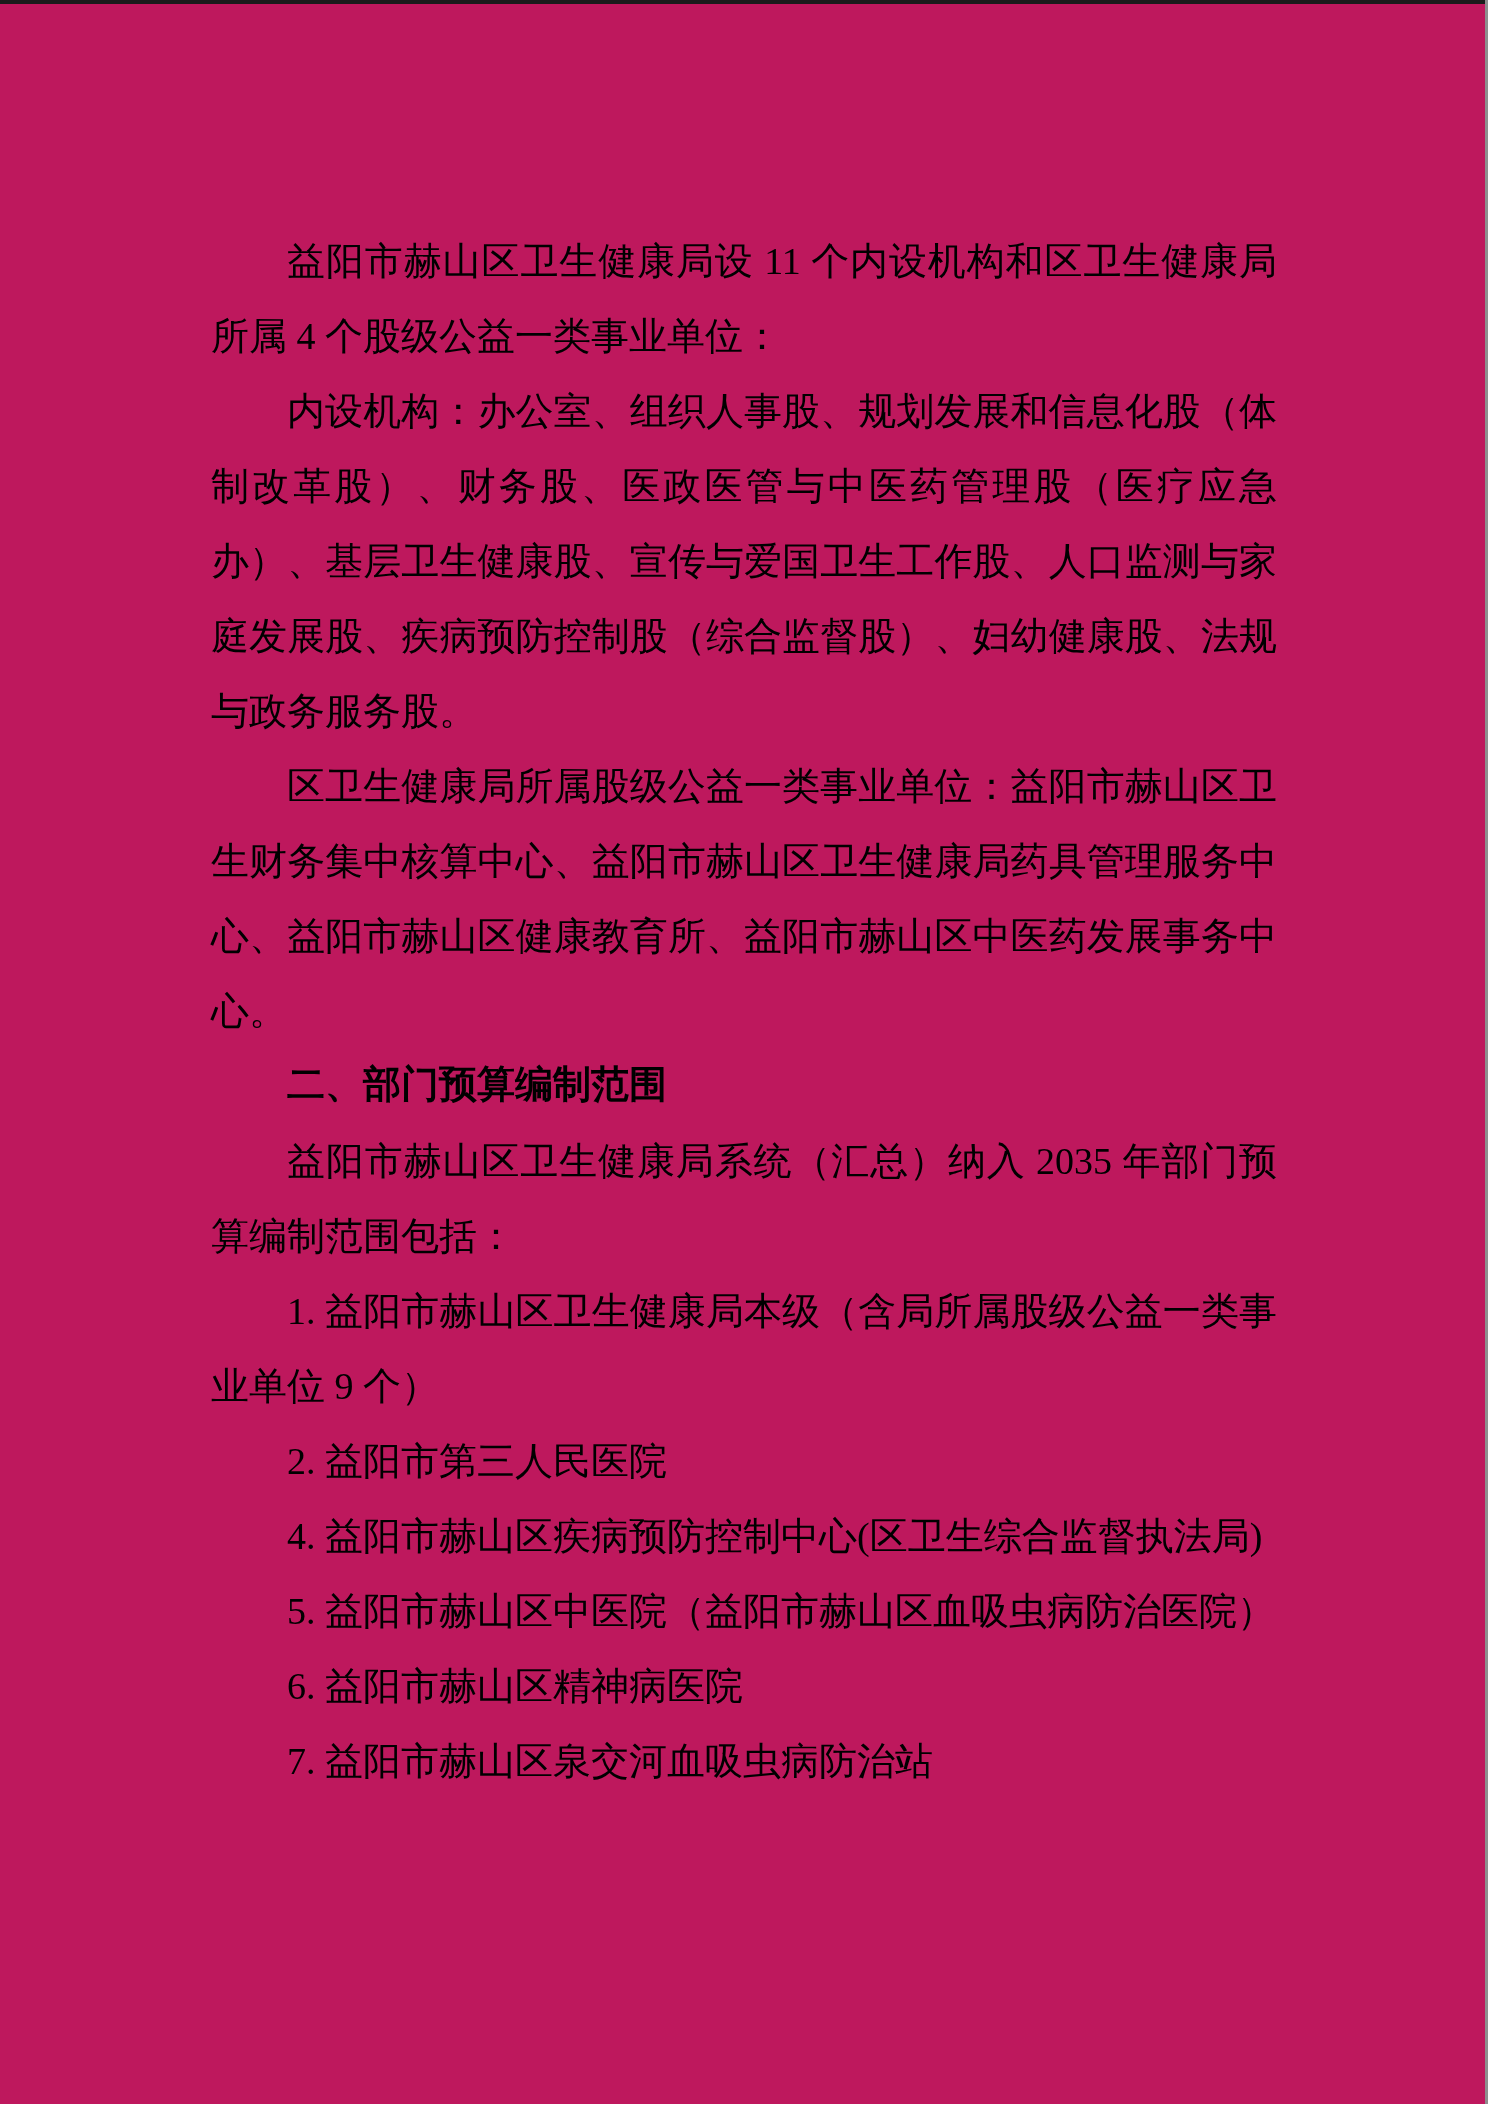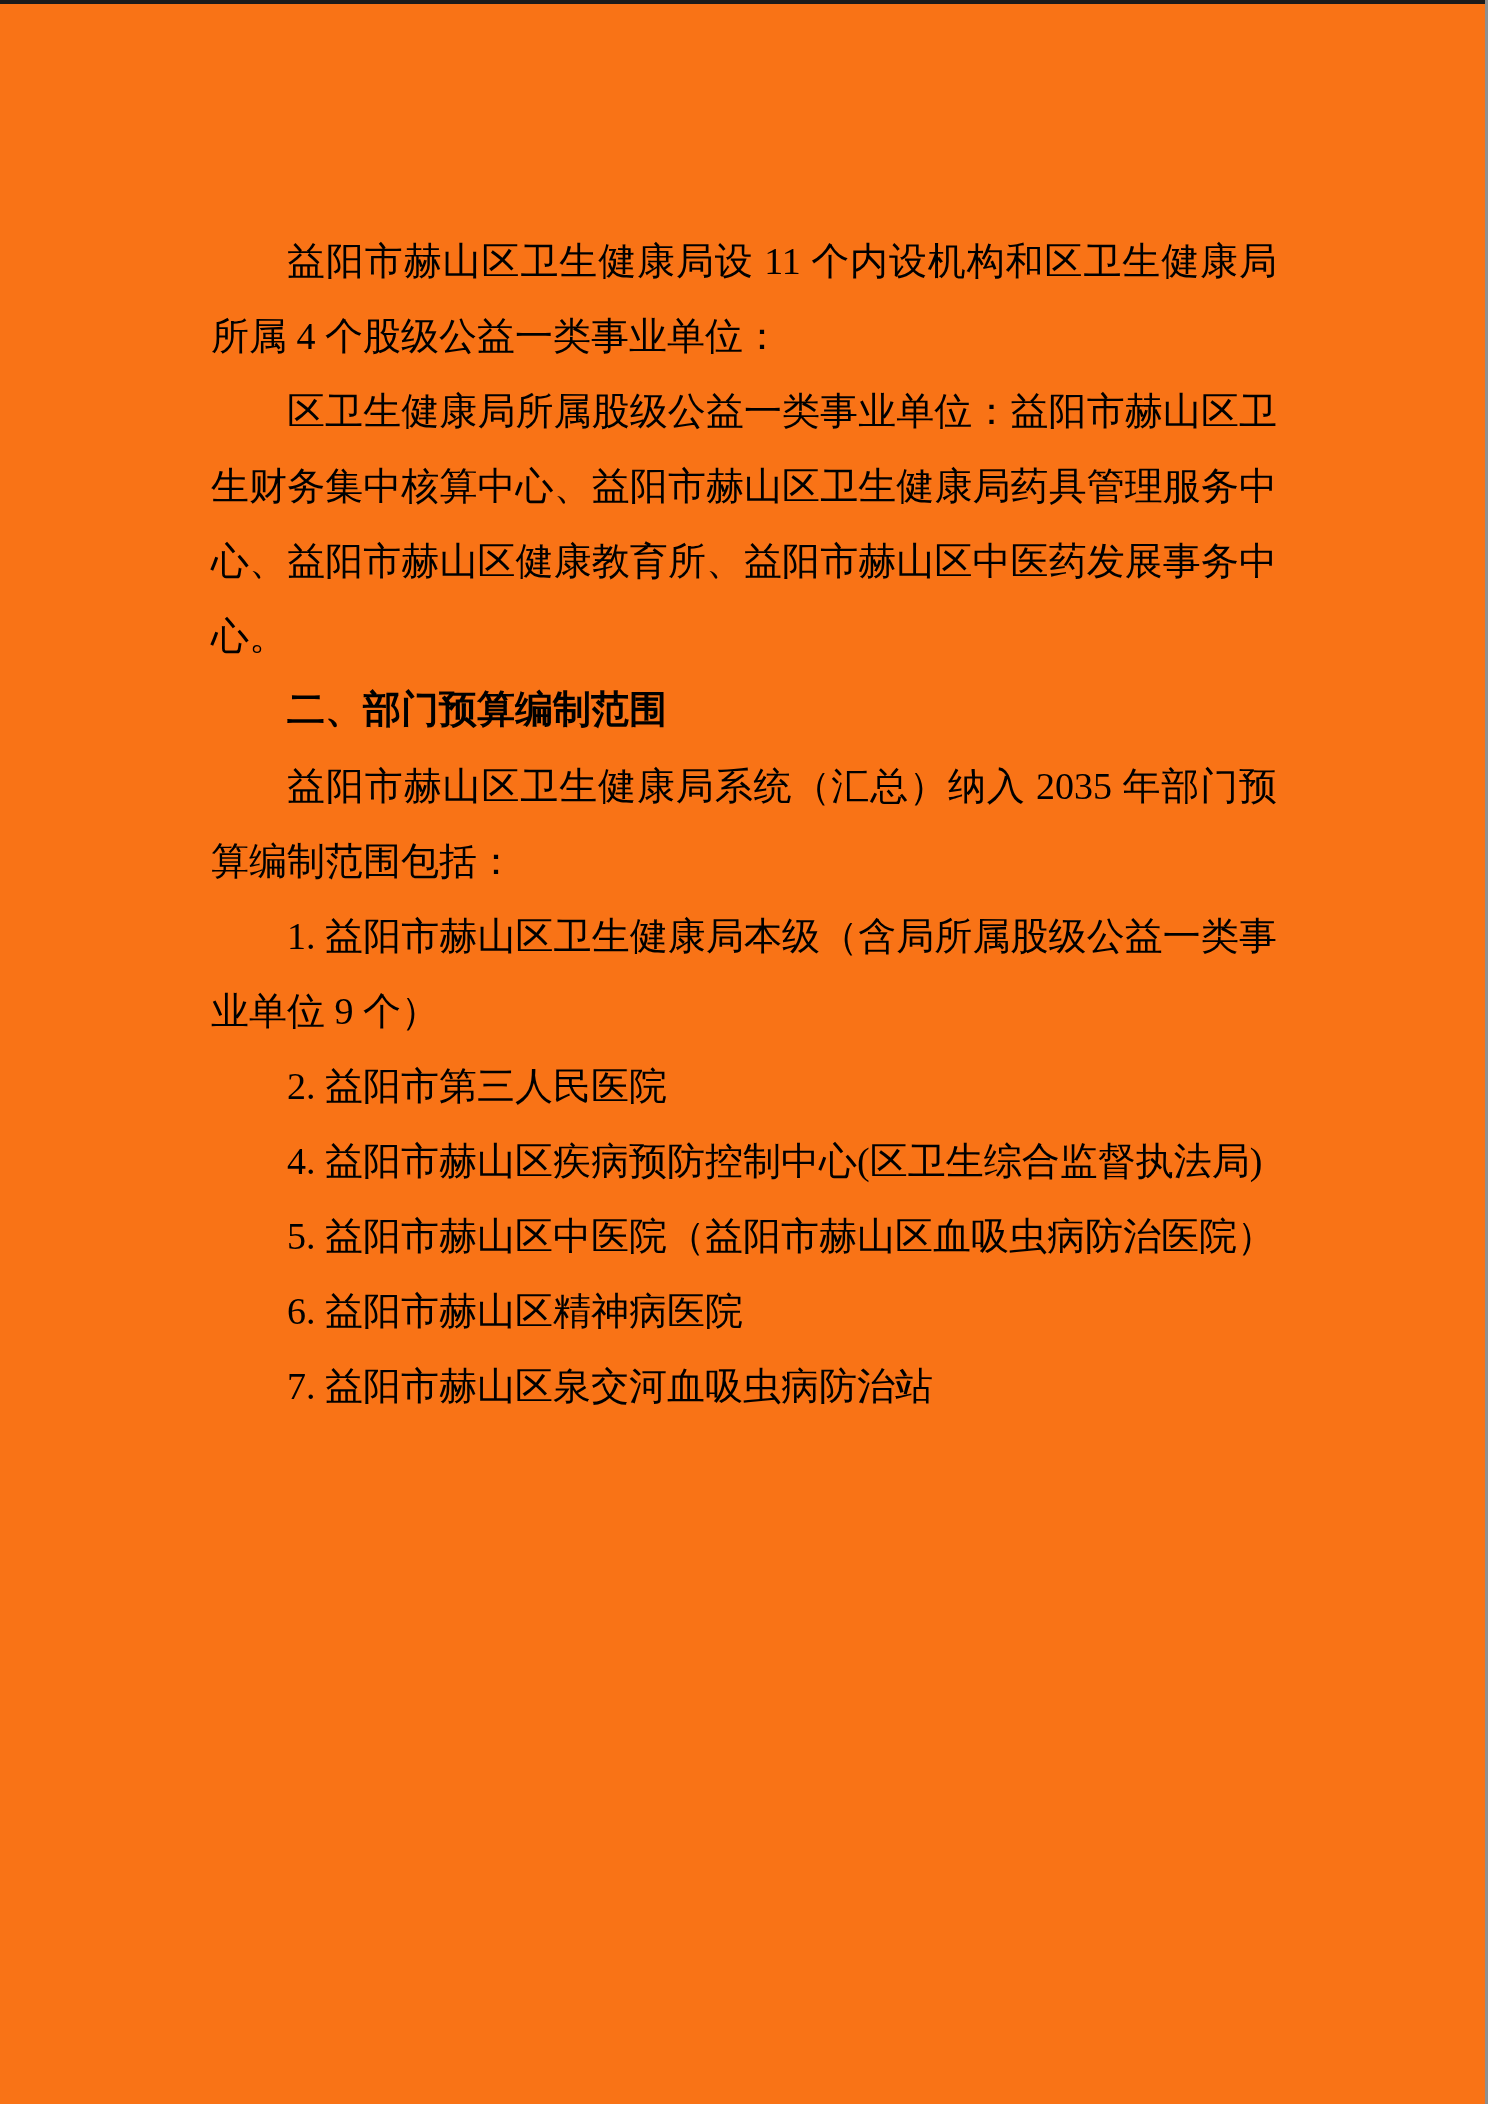--- a/index.html
+++ b/index.html
@@ -9,21 +9,21 @@
   }
   body {
     position: relative;
     width: 1488px;
     height: 2104px;
     overflow: hidden;
   }
   .page {
     position: absolute;
     inset: 0;
-    background: #f97316;
+    background: #be185d;
   }
   .top-edge {
     position: absolute;
     top: 0;
     left: 0;
     width: 100%;
     height: 4px;
     background: #1b1b1b;
   }
   .right-edge {
@@ -61,20 +61,21 @@
   }
 </style>
 </head>
 <body>
 
 <div class="page">
   <div class="top-edge"></div>
   <div class="right-edge"></div>
   <div class="content" id="doc-content">
       <p class="body">益阳市赫山区卫生健康局设 11 个内设机构和区卫生健康局所属 4 个股级公益一类事业单位：</p>
+      <p class="body">内设机构：办公室、组织人事股、规划发展和信息化股（体制改革股）、财务股、医政医管与中医药管理股（医疗应急办）、基层卫生健康股、宣传与爱国卫生工作股、人口监测与家庭发展股、疾病预防控制股（综合监督股）、妇幼健康股、法规与政务服务股。</p>
       <p class="body">区卫生健康局所属股级公益一类事业单位：益阳市赫山区卫生财务集中核算中心、益阳市赫山区卫生健康局药具管理服务中心、益阳市赫山区健康教育所、益阳市赫山区中医药发展事务中心。</p>
       <p class="heading">二、部门预算编制范围</p>
       <p class="body">益阳市赫山区卫生健康局系统（汇总）纳入 2035 年部门预算编制范围包括：</p>
       <p class="list-item">1. 益阳市赫山区卫生健康局本级（含局所属股级公益一类事业单位 9 个）</p>
       <p class="list-item">2. 益阳市第三人民医院</p>
       <p class="list-item">4. 益阳市赫山区疾病预防控制中心(区卫生综合监督执法局)</p>
       <p class="list-item">5. 益阳市赫山区中医院（益阳市赫山区血吸虫病防治医院）</p>
       <p class="list-item">6. 益阳市赫山区精神病医院</p>
       <p class="list-item">7. 益阳市赫山区泉交河血吸虫病防治站</p>
     </div>

